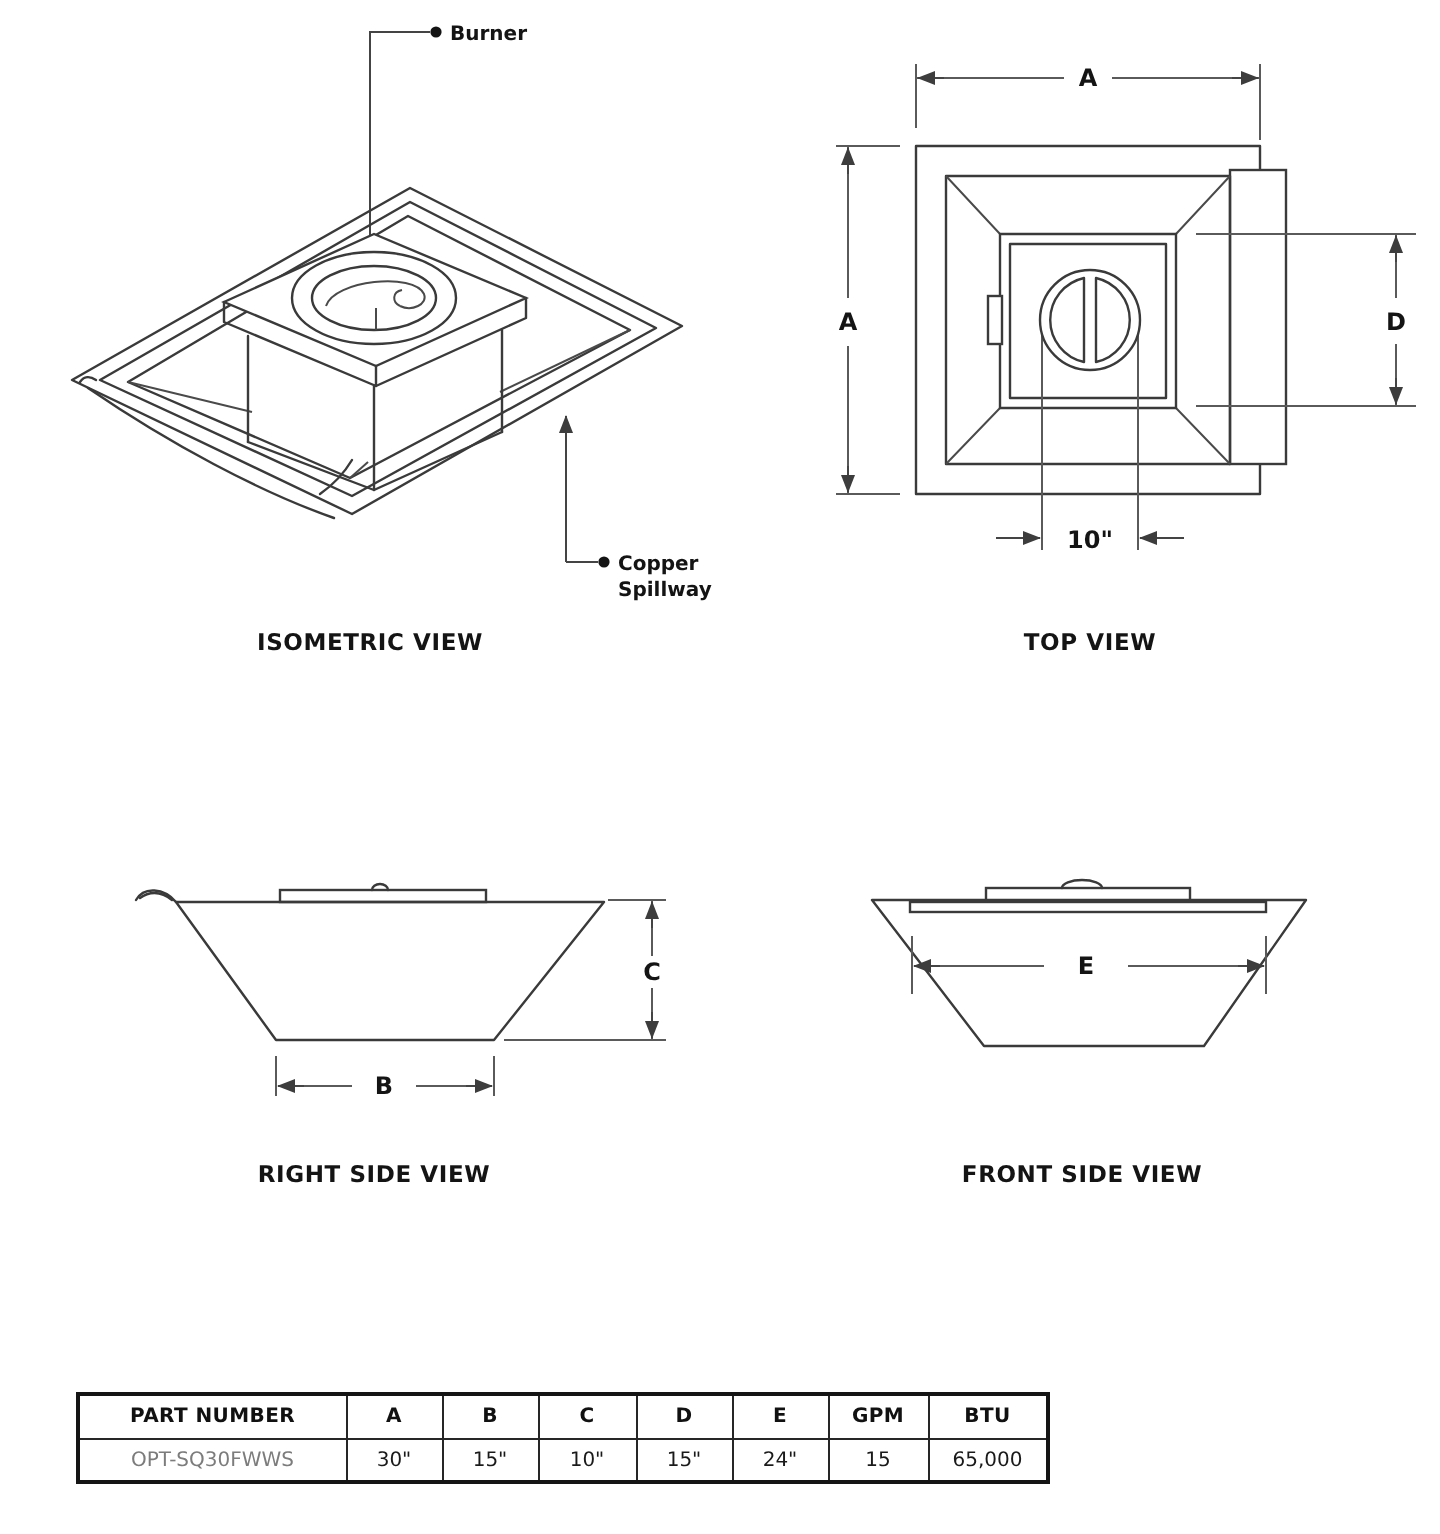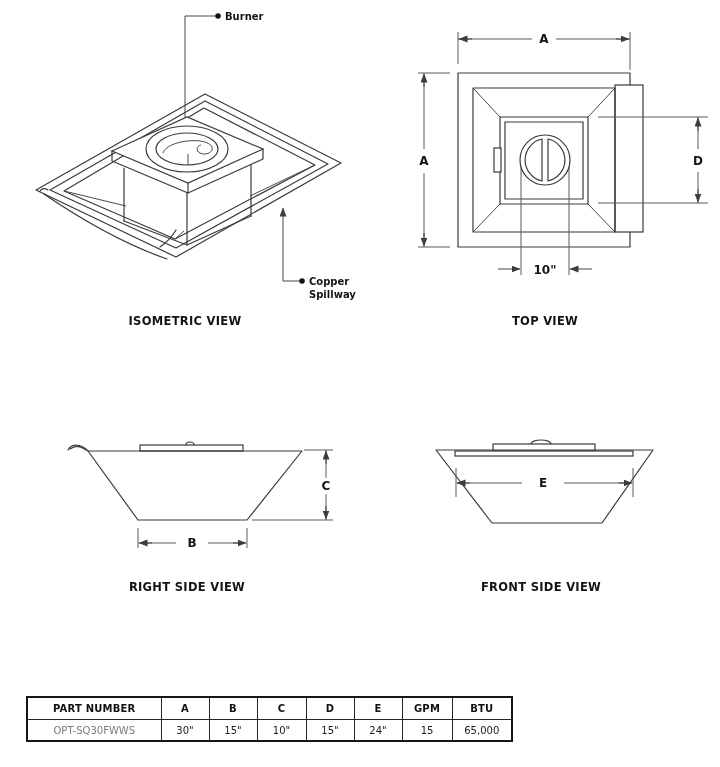--- a/index.html
+++ b/index.html
@@ -9,21 +9,21 @@
   .geo{fill:none;stroke:#3a3a3a;stroke-width:1.2;stroke-linejoin:round;stroke-linecap:round;}
   .geo-thin{fill:none;stroke:#4a4a4a;stroke-width:1;}
   .wfill{fill:#ffffff;stroke:#3a3a3a;stroke-width:1.2;}
   .dim{fill:none;stroke:#5a5a5a;stroke-width:1;}
   .arrow{fill:none;stroke:#444444;stroke-width:1;}
   .dot{fill:#141414;stroke:none;}
   .dim-label{font:bold 12px "DejaVu Sans","Liberation Sans",sans-serif;fill:#141414;}
   .small-label{font:bold 10px "DejaVu Sans","Liberation Sans",sans-serif;fill:#141414;}
   .view-title{font:bold 11.5px "DejaVu Sans","Liberation Sans",sans-serif;fill:#141414;letter-spacing:.3px;}
   
-  .spec-table-wrap{position:absolute;left:26px;top:696px;}
+  .spec-table-wrap{position:absolute;left:38px;top:696px;}
   table.spec{border-collapse:collapse;table-layout:fixed;background:#fff;border:2px solid #151515;}
   table.spec th,table.spec td{border:1px solid #262626;text-align:center;vertical-align:middle;padding:0;overflow:hidden;white-space:nowrap;}
   table.spec th{font:bold 10px "DejaVu Sans","Liberation Sans",sans-serif;color:#111;height:21px;letter-spacing:.2px;}
   table.spec td{font:10px "DejaVu Sans","Liberation Sans",sans-serif;color:#1a1a1a;height:20px;}
   table.spec td.part{color:#7c7c7c;}
 </style>
 </head>
 <body>
 
 <svg id="drawing" width="720" height="660" viewBox="0 0 720 660">

